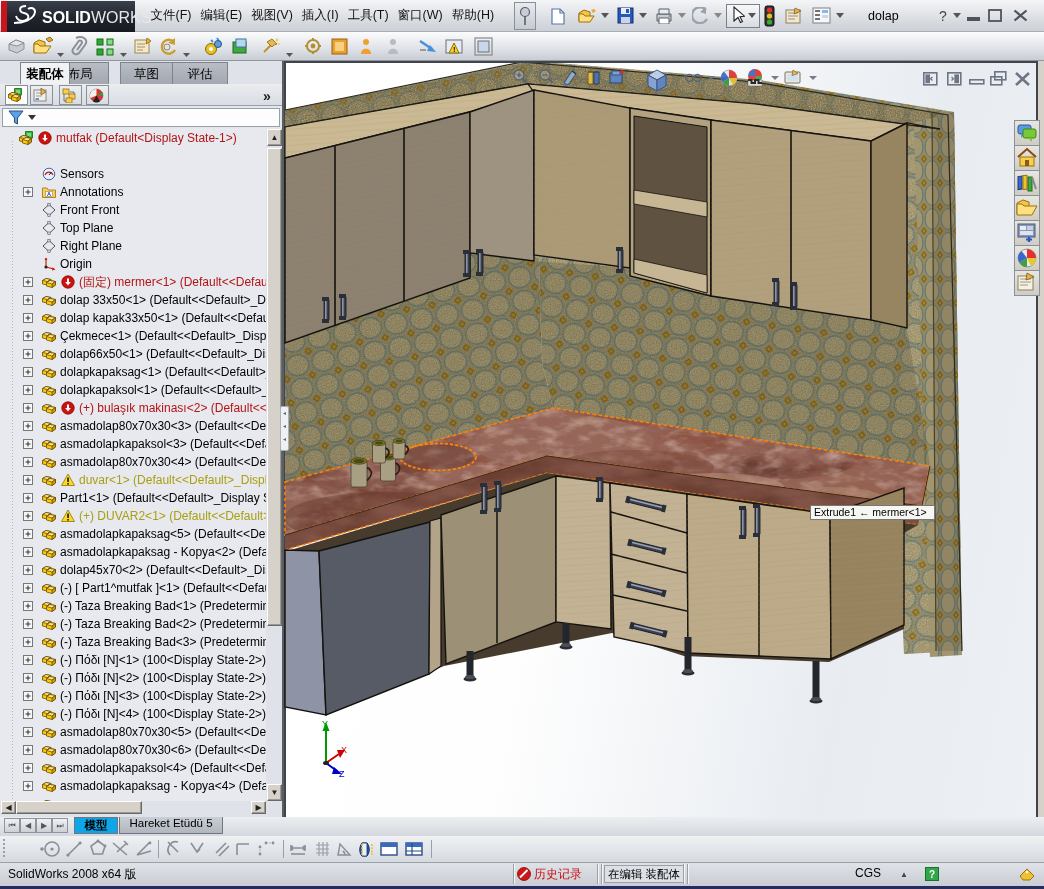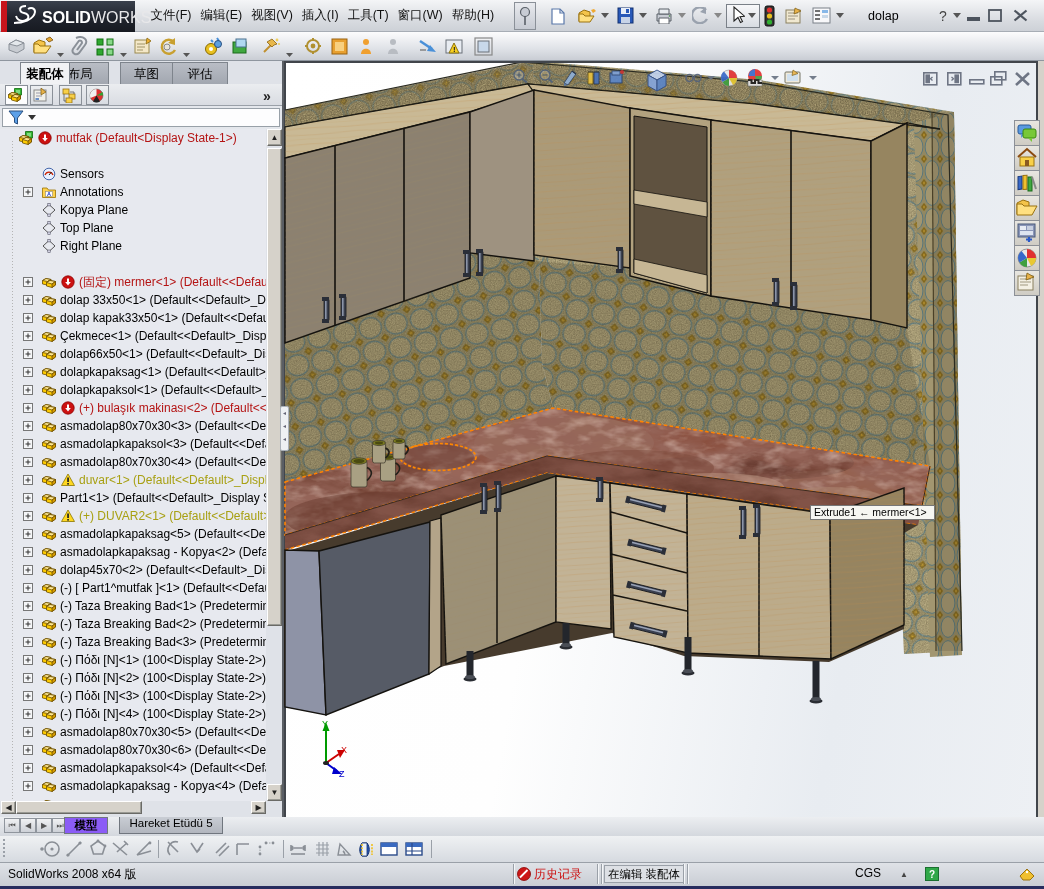--- a/index.html
+++ b/index.html
@@ -859,41 +859,53 @@
       <span class="txt " style="left:44px">Annotations</span>
     </div>
     <div class="trow" style="top:72px">
       <svg class="svgicon" style="left:26px;top:2px" width="14" height="14" viewBox="0 0 14 14">
         <g>
           <polygon points="7,1.5 13,7 7,12.5 1,7" fill="none" stroke="#555" stroke-width="1"></polygon>
           <rect x="5.8" y="0.5" width="2.4" height="2.4" fill="#dde" stroke="#556" stroke-width="0.6"></rect>
           <rect x="5.8" y="11" width="2.4" height="2.4" fill="#dde" stroke="#556" stroke-width="0.6"></rect>
         </g>
       </svg>
-      <span class="txt " style="left:44px">Kopya Plane</span>
+      <span class="txt " style="left:44px">Front Front</span>
     </div>
     <div class="trow" style="top:108px">
       <svg class="svgicon" style="left:26px;top:2px" width="14" height="14" viewBox="0 0 14 14">
         <g>
           <polygon points="7,1.5 13,7 7,12.5 1,7" fill="none" stroke="#555" stroke-width="1"></polygon>
           <rect x="5.8" y="0.5" width="2.4" height="2.4" fill="#dde" stroke="#556" stroke-width="0.6"></rect>
           <rect x="5.8" y="11" width="2.4" height="2.4" fill="#dde" stroke="#556" stroke-width="0.6"></rect>
         </g>
       </svg>
       <span class="txt " style="left:44px">Right Plane</span>
     </div>
     <div class="trow" style="top:90px">
       <svg class="svgicon" style="left:26px;top:2px" width="14" height="14" viewBox="0 0 14 14">
         <g>
           <polygon points="7,1.5 13,7 7,12.5 1,7" fill="none" stroke="#555" stroke-width="1"></polygon>
           <rect x="5.8" y="0.5" width="2.4" height="2.4" fill="#dde" stroke="#556" stroke-width="0.6"></rect>
           <rect x="5.8" y="11" width="2.4" height="2.4" fill="#dde" stroke="#556" stroke-width="0.6"></rect>
         </g>
       </svg>
       <span class="txt " style="left:44px">Top Plane</span>
+    </div>
+    <div class="trow" style="top:126px">
+      <svg class="svgicon" style="left:26px;top:2px" width="14" height="14" viewBox="0 0 14 14">
+        <g>
+          <path d="M4 1 L4 10" stroke="#cc2200" stroke-width="1.2"></path>
+          <path d="M2.5 3 L4 0.5 L5.5 3" fill="#cc2200"></path>
+          <path d="M4 10 L12 12" stroke="#cc2200" stroke-width="1.2"></path>
+          <path d="M10.5 10.2 L13.5 12.4 L10 13.4" fill="#cc2200"></path>
+          <circle cx="4" cy="10" r="1.6" fill="#222"></circle>
+        </g>
+      </svg>
+      <span class="txt " style="left:44px">Origin</span>
     </div>
     <div class="trow" style="top:144px">
       <svg class="svgicon" style="left:7px;top:4px" width="10" height="10" viewBox="0 0 10 10">
         <g>
           <rect x="0.5" y="0.5" width="9" height="9" fill="#f5f6f8" stroke="#777" stroke-width="1"></rect>
           <path d="M2.5 5 L7.5 5 M5 2.5 L5 7.5" stroke="#333" stroke-width="1"></path>
         </g>
       </svg>
       <svg class="svgicon" style="left:26px;top:2px" width="14" height="14" viewBox="0 0 14 14">
         <g stroke="#6b4e00" stroke-width="0.8" stroke-linejoin="round">
@@ -1488,21 +1500,21 @@
 <div class="abs sbtn" style="left:16px;top:801px;width:126px;height:13px"></div>
 <div class="abs sbtn" style="left:251px;top:801px;width:15px;height:13px;text-align:center;font-size:8px;line-height:12px;color:#222">▶</div>
 <div class="abs" style="left:280px;top:406px;width:9px;height:45px;background:#eef0f3;border:1px solid #aab0b8;border-radius:2px;font-size:6px;color:#667;text-align:center;line-height:13px">◂<br>◂<br>◂</div>
 
 <div id="tabrow" class="abs"></div>
 
 <div class="abs navb" style="left:4px">⏮</div>
 <div class="abs navb" style="left:20px">◀</div>
 <div class="abs navb" style="left:36px">▶</div>
 <div class="abs navb" style="left:52px">⏭</div>
-<div class="abs dtab" style="left:64px;width:44px;background:#8b5cf6;font-weight:bold;border-top:1px solid #70767e">模型</div>
+<div class="abs dtab" style="left:74px;width:44px;background:#0ea5e9;font-weight:bold;border-top:1px solid #70767e">模型</div>
 <div class="abs dtab" style="left:119px;width:104px;background:linear-gradient(#c9cdd4,#b2b6be)">Hareket Etüdü 5</div>
 
 <div id="sketchbar" class="abs"></div>
 <div class="abs" style="left:3px;top:839px;width:2px;height:20px;background-image:repeating-linear-gradient(#9aa0a8 0 2px,transparent 2px 4px)"></div>
 <svg class="svgicon" style="left:32px;top:839px" width="20" height="20" viewBox="0 0 20 20">
     <circle cx="10" cy="10" r="1.8" fill="#8a8f96"></circle>
   </svg>
 <svg class="svgicon" style="left:42px;top:839px" width="20" height="20" viewBox="0 0 20 20">
     <circle cx="10" cy="10" r="7" stroke="#8a8f96" stroke-width="1.6" fill="none"></circle>
     <circle cx="10" cy="10" r="1.6" fill="#8a8f96"></circle>

